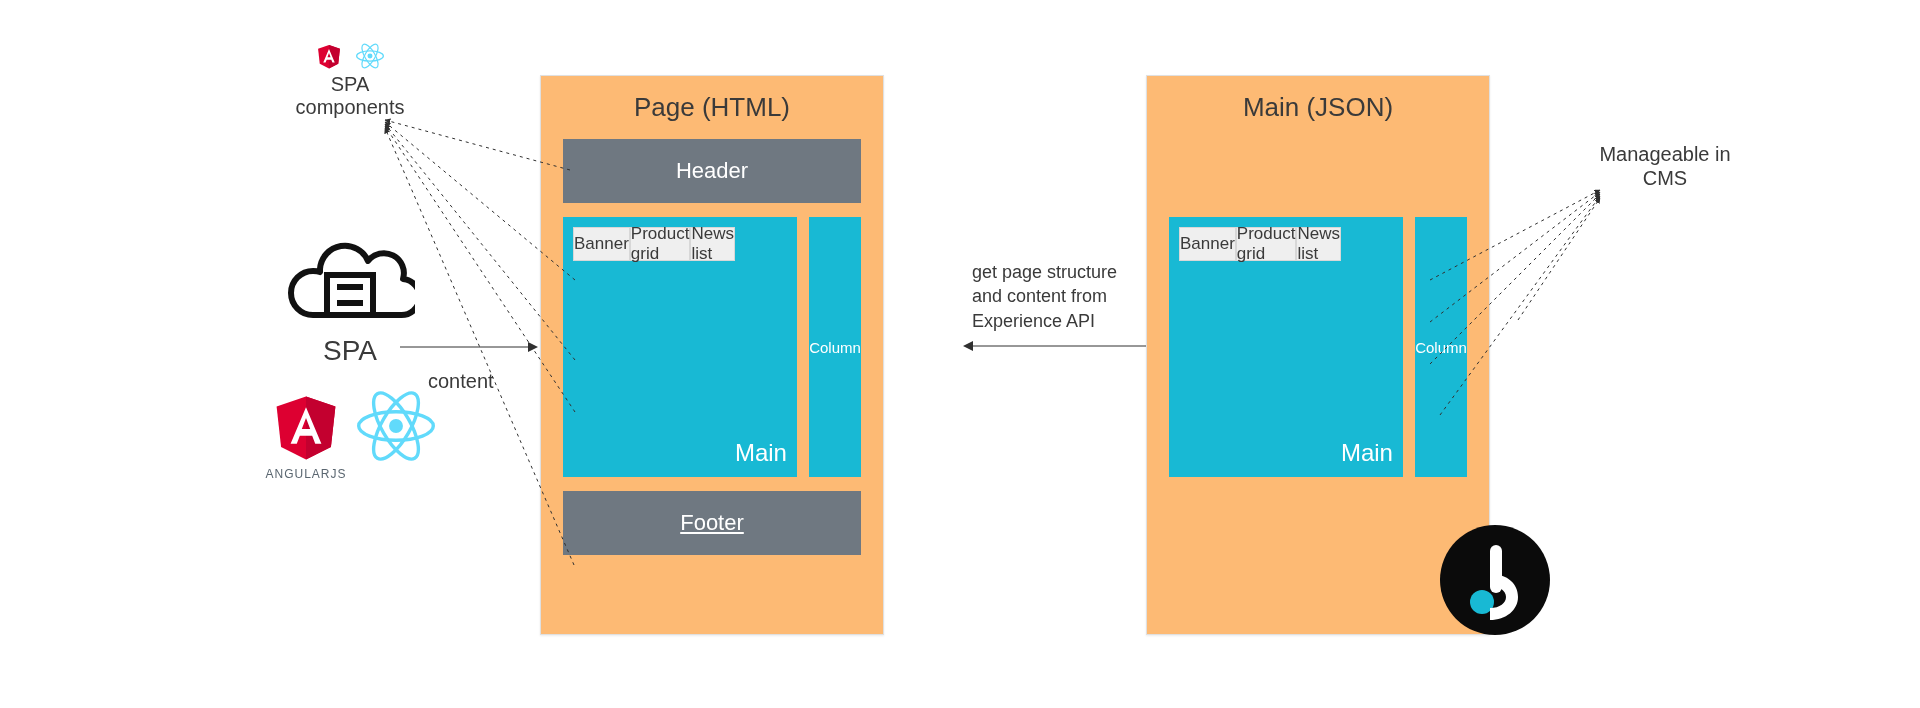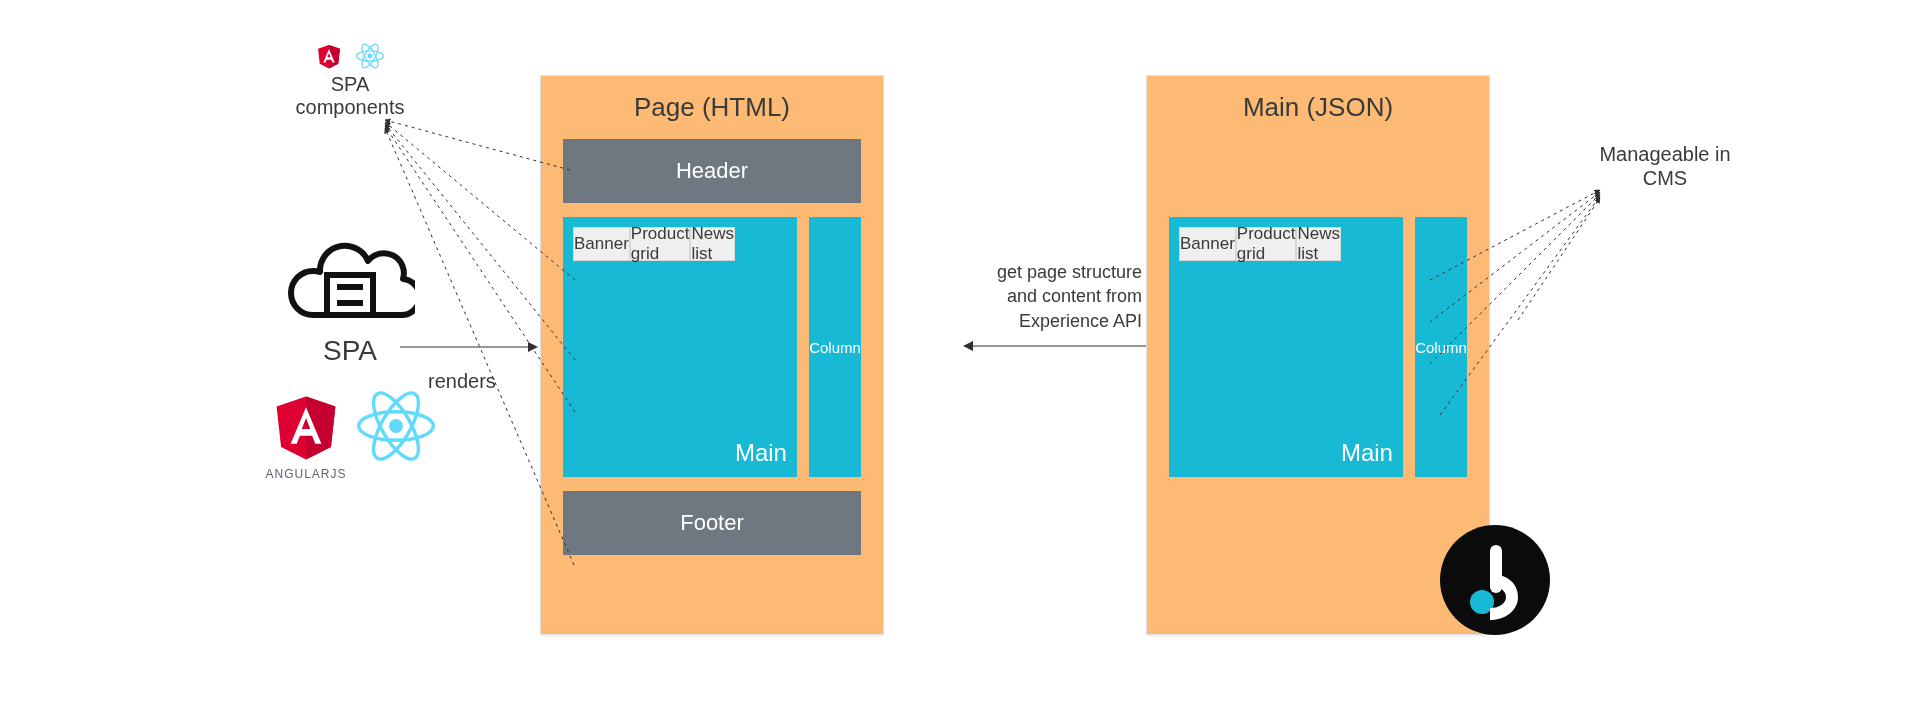--- a/index.html
+++ b/index.html
@@ -41,21 +41,21 @@
   }
   .page-card.html { left:360px; top:55px; }
   .page-card.json { left:966px; top:55px; }
   .page-title { font-size:26px; text-align:center; margin:2px 0 16px 0; }
 
   .hf-bar {
     background:#6f7881; color:#fff; height:64px;
     display:flex; align-items:center; justify-content:center;
     font-size:22px; margin-bottom:14px;
   }
-  .hf-bar.footer{ margin-top:14px; margin-bottom:16px;}
+  .hf-bar.footer{ margin-top:14px; margin-bottom:16px;text-decoration:underline;}
 
   .row-mc { display:flex; gap:12px; height:260px;}
   .main-box {
     flex:1 1 auto; background:#18b9d4; color:#fff;
     display:flex; justify-content:flex-start;
     padding:10px 10px 10px 10px;
     position:relative;
   }
   .main-label { text-align:center; font-size:24px; margin-top:auto; }
   .slot {
@@ -65,21 +65,21 @@
     font-size:17px; margin-bottom:8px;
   }
   .column-box {
     width:92px; background:#18b9d4; color:#fff;
     display:flex; align-items:center; justify-content:center;
     font-size:15px;
   }
 
   
   .api-label  { position:absolute; left:792px; top:240px; width:170px;
-                font-size:18px; text-align:right; line-height:1.35;}
+                font-size:18px; text-align:left; line-height:1.35;}
   .api-arrow  { position:absolute; left:783px; top:319px; }
 
   
   .cms-label  { position:absolute; right:0px; top:122px; width:150px;
                 font-size:20px; text-align:center; line-height:1.2;}
 
   
   .br-logo { position:absolute; left:1260px; top:505px; width:110px; height:110px;
              border-radius:55px; background:#0b0b0b; display:flex; align-items:center; justify-content:center;}
   .br-logo svg{display:block;}
@@ -146,21 +146,21 @@
           </g>
         </svg>
       </span>
     </div>
   </div>
 
   <svg class="renders-arrow" width="140" height="14">
     <line x1="0" y1="7" x2="128" y2="7" stroke="#303030" stroke-width="1"></line>
     <polygon points="128,2 138,7 128,12" fill="#303030"></polygon>
   </svg>
-  <div class="renders-label">renders</div>
+  <div class="renders-label">content</div>
 
   <div class="page-card html">
     <div class="page-title">Page (HTML)</div>
     <div class="hf-bar">Header</div>
     <div class="row-mc">
       <div class="main-box">
         <div class="slot">Banner</div>
         <div class="slot">Product grid</div>
         <div class="slot">News list</div>
         <div class="main-label">Main</div>

